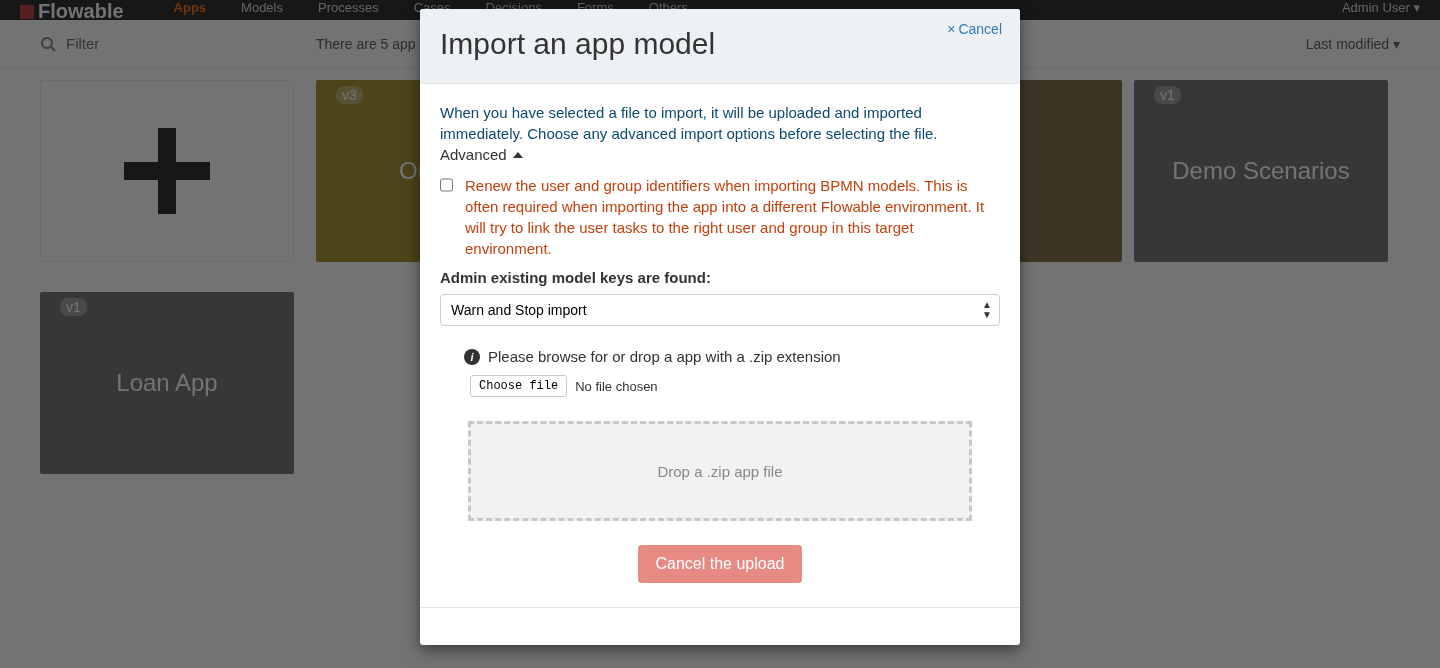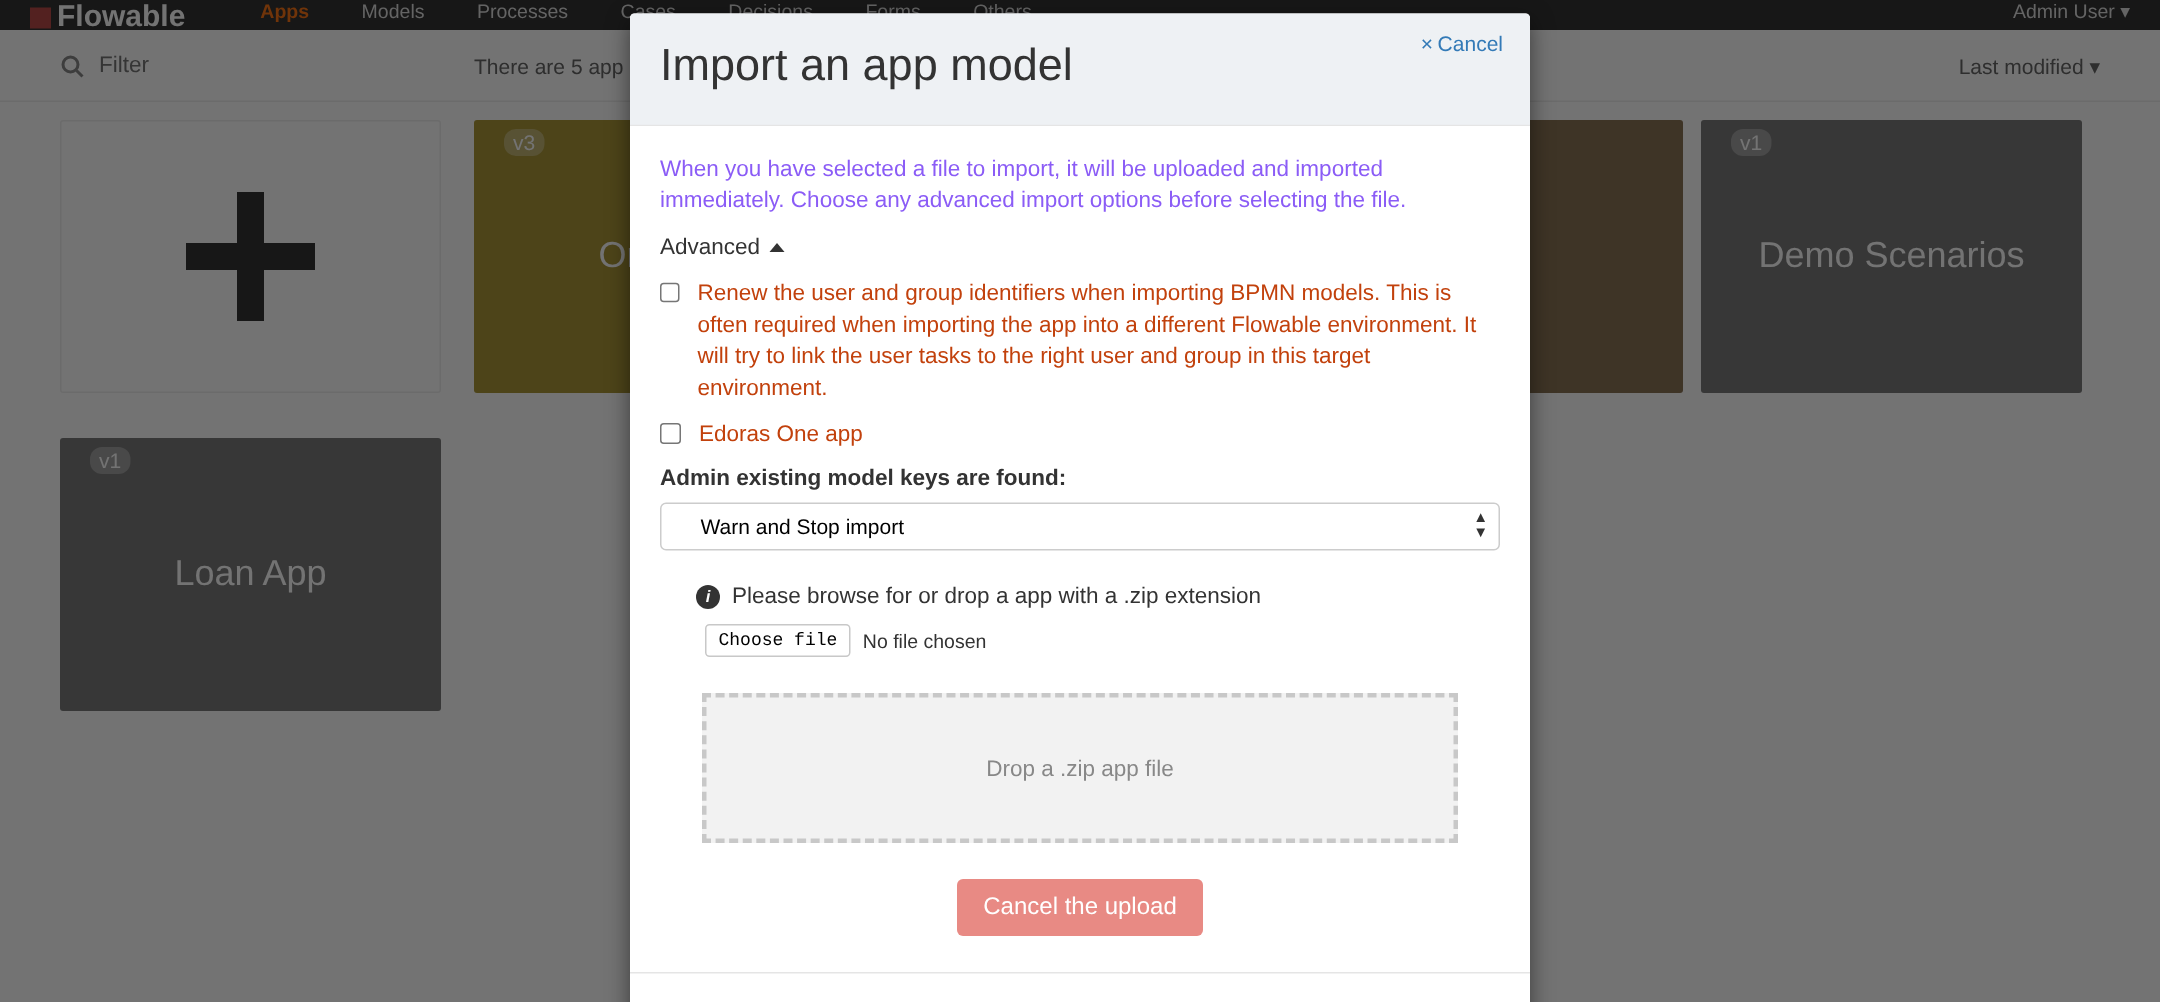--- a/index.html
+++ b/index.html
@@ -26,29 +26,29 @@
   .badge { position:absolute; top:6px; left:20px; font-size:14px; padding:1px 6px; border-radius:8px; background:rgba(255,255,255,0.3);}
 
   .overlay { position:absolute; inset:0; background:rgba(0,0,0,0.55); }
 
   .modal { position:absolute; top:9px; left:420px; width:600px; background:#fff; box-shadow:0 5px 15px rgba(0,0,0,0.5); border-radius:3px;}
   .modal-header { background:#eef1f4; padding:18px 20px 22px; border-bottom:1px solid #e5e5e5; border-radius:3px 3px 0 0; position:relative;}
   .modal-header h1 { font-size:30px; font-weight:400; color:#333;}
   .modal-close { position:absolute; top:12px; right:18px; color:#337ab7; font-size:14px; cursor:pointer;text-align:center;}
   .modal-close .x { margin-right:3px;}
   .modal-body { padding:18px 20px 24px; color:#333;}
-  .intro { font-size:15px; line-height:1.4; color:#8b5cf6; margin-bottom:12px;}
+  .intro { font-size:15px; line-height:1.4; color:#0c4a6e; margin-bottom:2px;}
   .adv-toggle { font-size:15px; color:#333; margin-bottom:12px; display:flex; align-items:center; gap:6px; cursor:pointer;}
   .caret-up { width:0; height:0; border-left:5px solid transparent; border-right:5px solid transparent; border-bottom:6px solid #333; display:inline-block;}
   .check-row { display:flex; align-items:flex-start; gap:12px; margin-bottom:10px;}
   .check-row input[type=checkbox]{ margin-top:3px; width:14px; height:14px;}
   .check-row label { font-size:15px; line-height:1.4; color:#c2410c;}
   .bold-label { font-weight:700; font-size:15px; margin:8px 0 8px;}
   .select-wrap { position:relative; }
-  select { width:100%; height:32px; border:1px solid #ccc; border-radius:4px; background:#fff; padding:4px 26px; font-size:14px; -webkit-appearance:none; appearance:none;}
+  select { width:100%; height:32px; border:1px solid #ccc; border-radius:4px; background:#fff; padding:4px 10px; font-size:14px; -webkit-appearance:none; appearance:none;}
   .select-caret { position:absolute; right:8px; top:6px; font-size:10px; line-height:10px; color:#333; pointer-events:none;}
   .browse-row { display:flex; align-items:center; gap:8px; margin:22px 0 10px 24px; font-size:15px;}
   .info-icon { width:16px; height:16px; border-radius:50%; background:#333; color:#fff; display:inline-flex; align-items:center; justify-content:center; font-size:11px; font-style:italic; font-weight:bold;}
   .file-row { margin-left:30px; display:flex; align-items:center; gap:8px; font-size:13px;}
   .choose-btn { border:1px solid #c8c8c8; background:#fff; border-radius:3px; padding:3px 8px; font-size:12px; cursor:pointer;font-family:Liberation Mono, monospace;}
   .dropzone { margin:24px 28px 0; height:100px; border:3px dashed #c8c8c8; background:#f2f2f2; display:flex; align-items:center; justify-content:center; color:#888; font-size:15px;}
   .cancel-upload { display:block; margin:24px auto 0; background:#e88a84; color:#fff; border:none; border-radius:4px; padding:10px 18px; font-size:16px; cursor:pointer;}
   .modal-footer { height:38px; border-top:1px solid #e5e5e5;}
 </style>
 </head>
@@ -117,24 +117,20 @@
 
     <div class="adv-toggle">
       <span>Advanced</span>
       <span class="caret-up"></span>
     </div>
 
     <div class="check-row">
       <input type="checkbox" style="">
       <label>Renew the user and group identifiers when importing BPMN models. This is often required when importing the app into a different Flowable environment. It will try to link the user tasks to the right user and group in this target environment.</label>
     </div>
-    <div class="check-row">
-      <input type="checkbox" style="">
-      <label>Edoras One app</label>
-    </div>
 
     <div class="bold-label">Admin existing model keys are found:</div>
     <div class="select-wrap">
       <select>
         <option>Warn and Stop import</option>
       </select>
       <div class="select-caret">▲<br>▼</div>
     </div>
 
     <div class="browse-row">

